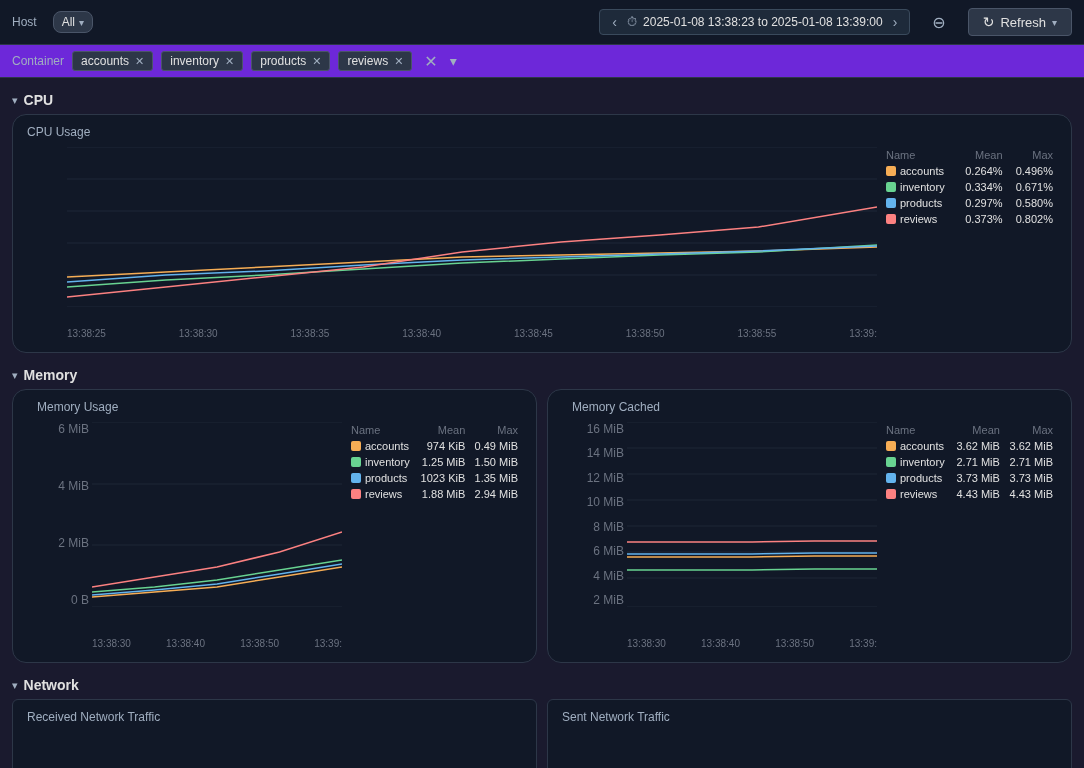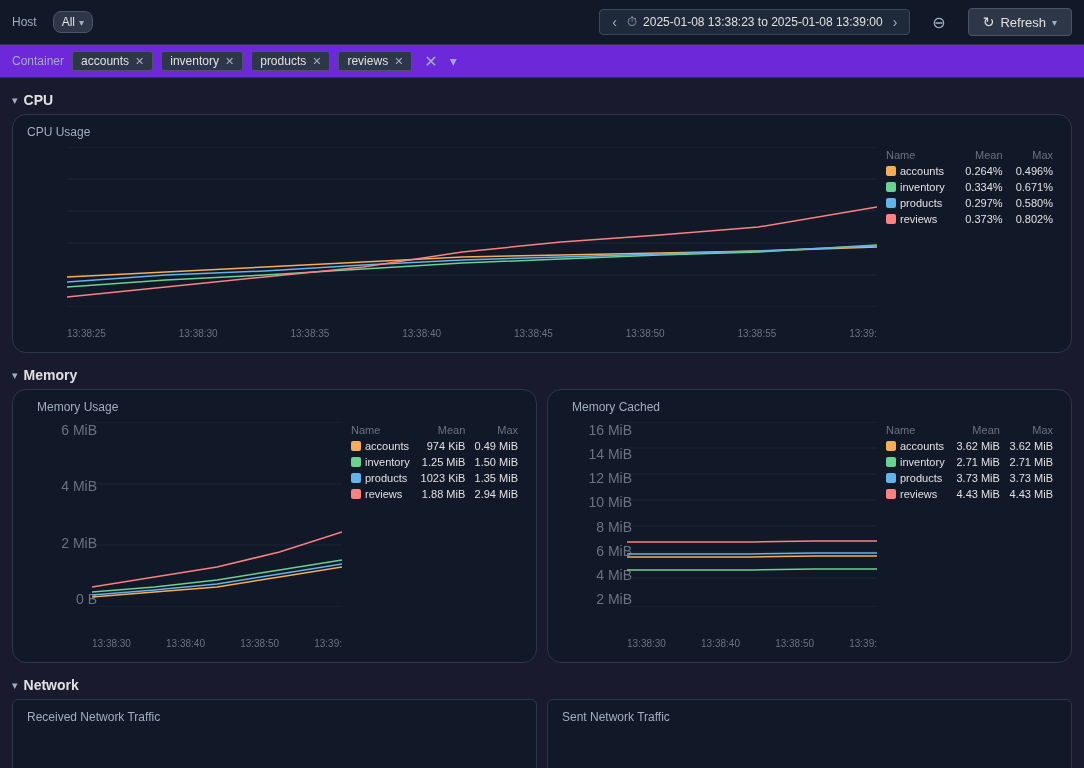--- a/index.html
+++ b/index.html
@@ -266,28 +266,28 @@
     }
     .chart-mini-svg {
       position: absolute;
       left: 55px;
       top: 0;
       right: 180px;
       height: 185px;
     }
     .y-axis-labels-mini {
       position: absolute;
-      left: 8px;
+      left: 0;
       top: 0;
       height: 185px;
       display: flex;
       flex-direction: column;
       justify-content: space-between;
       color: #6b7280;
-      font-size: 14px;
+      font-size: 12px;
       text-align: right;
       width: 52px;
     }
     .x-axis-labels-mini {
       position: absolute;
       left: 55px;
       bottom: 0;
       right: 180px;
       display: flex;
       justify-content: space-between;

